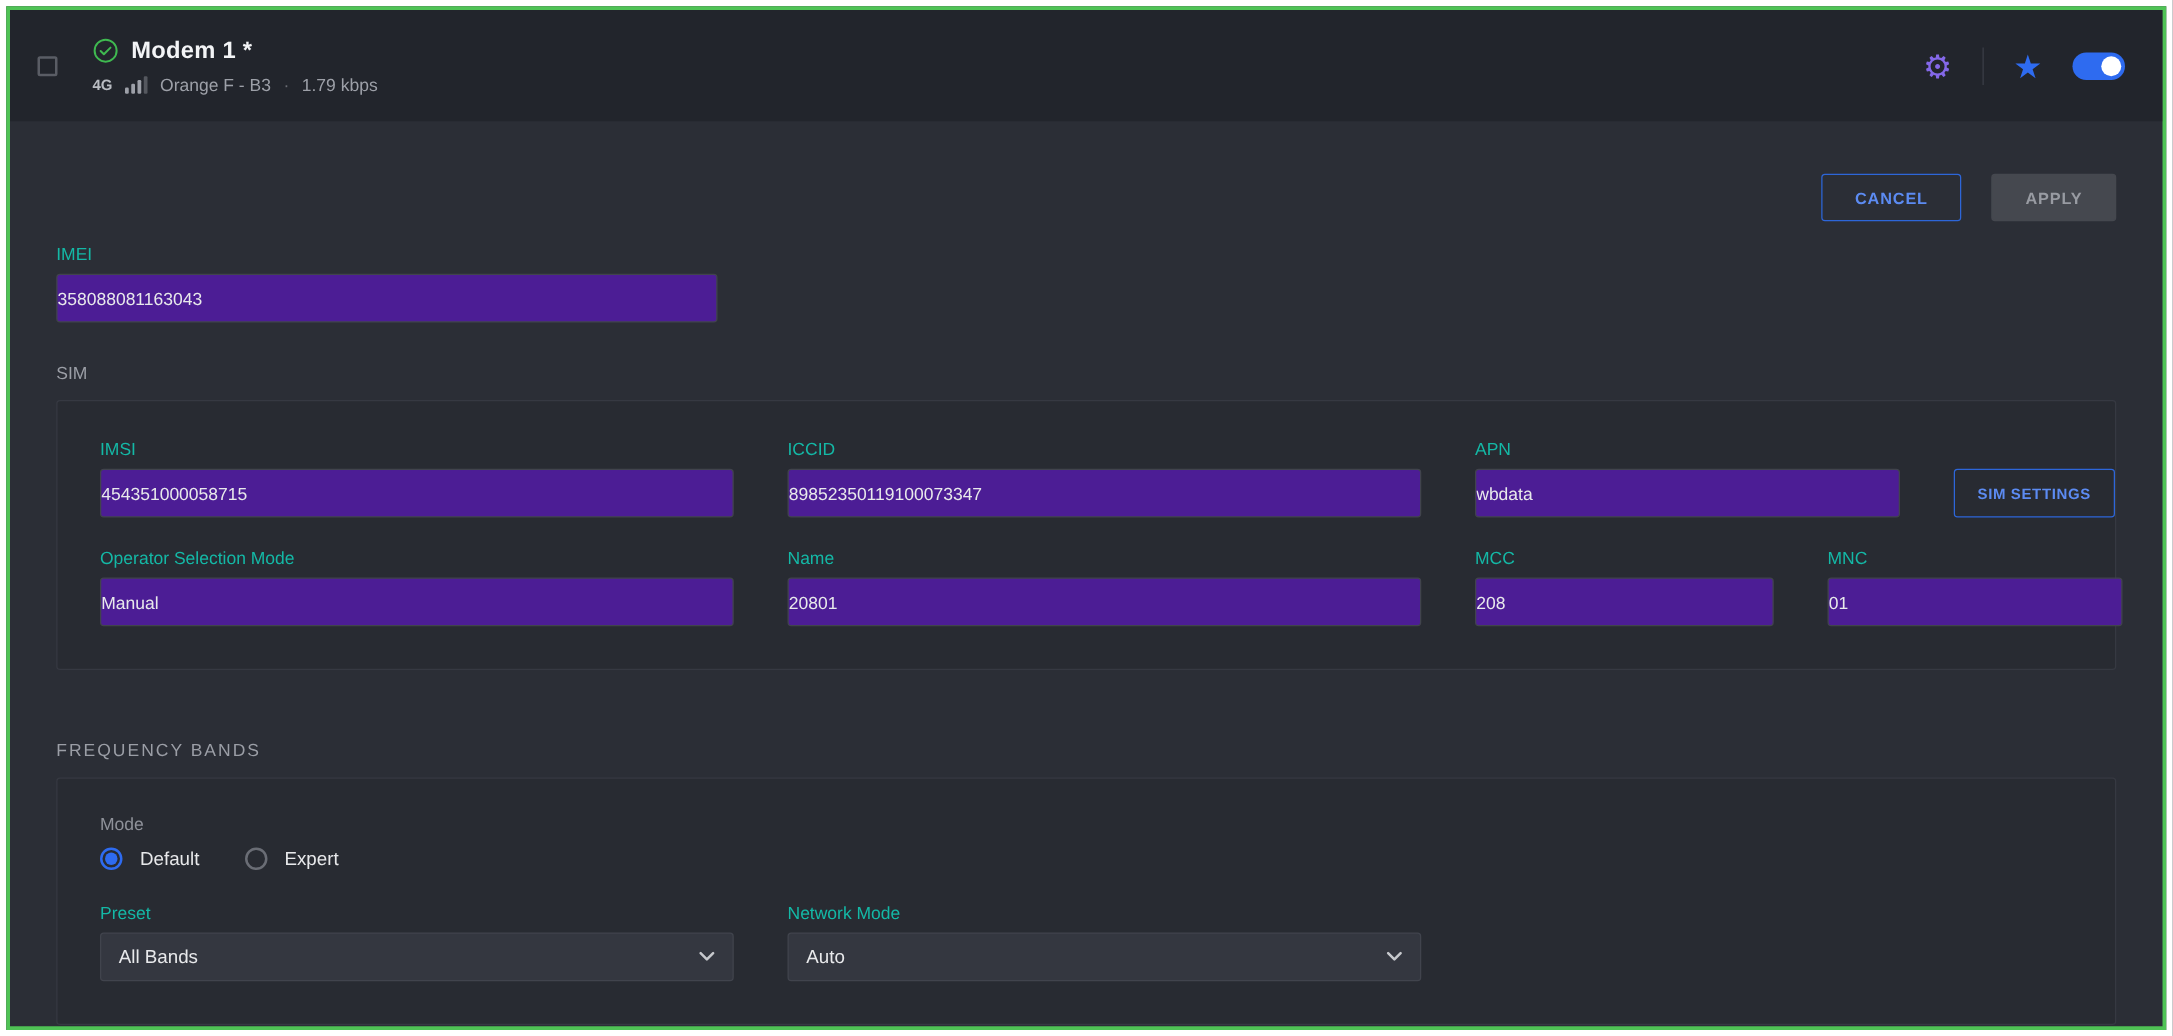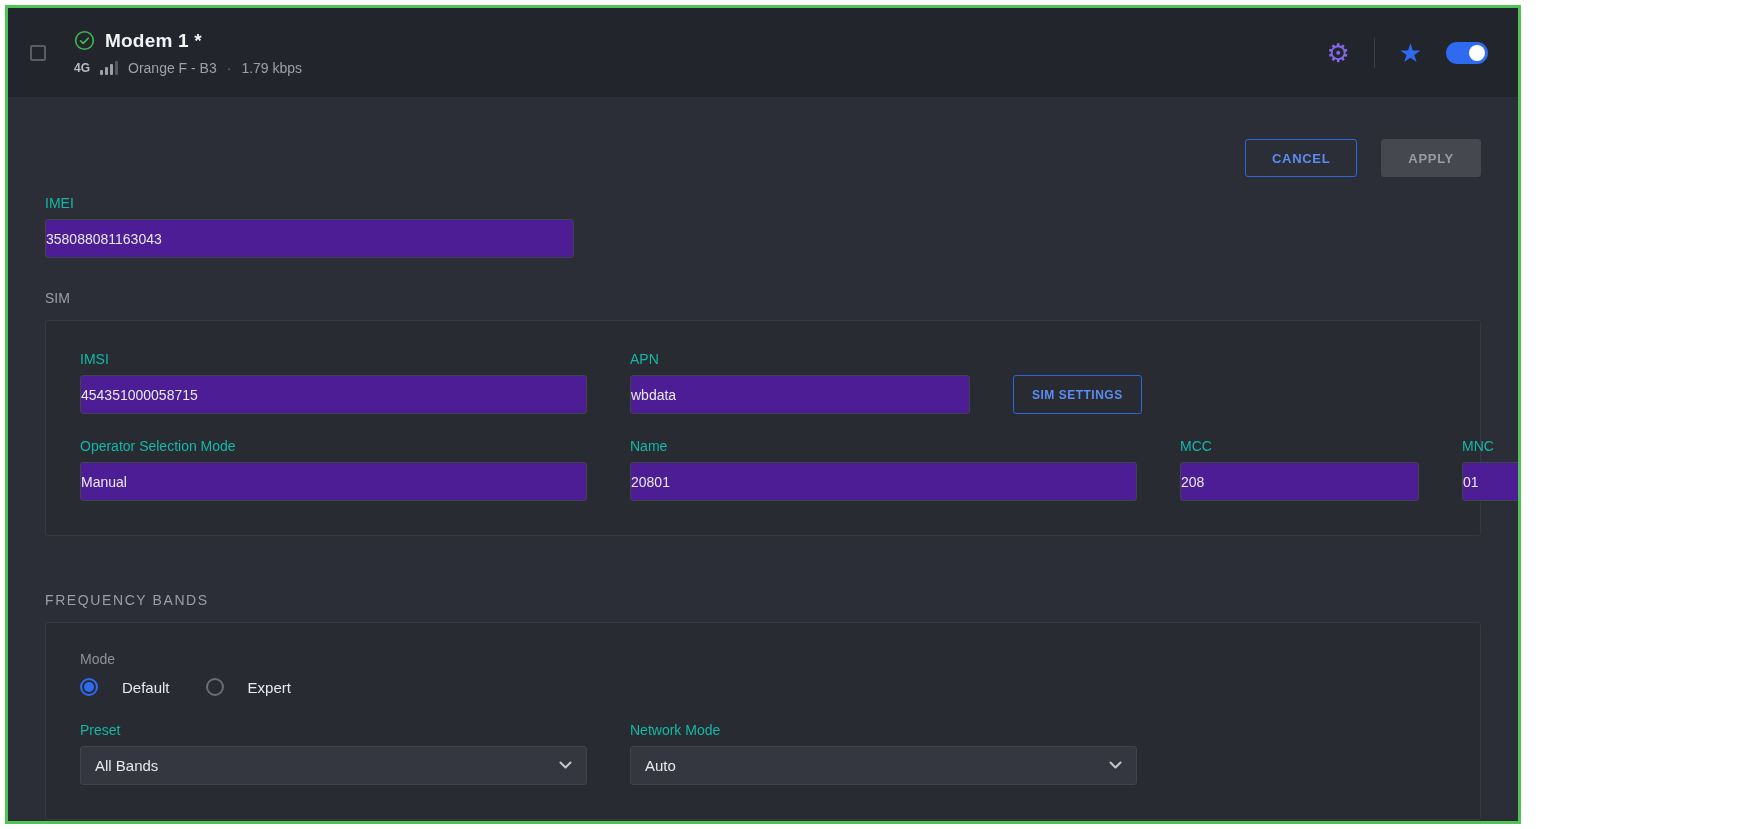--- a/index.html
+++ b/index.html
@@ -1,17 +1,17 @@
 <!DOCTYPE html>
 <html><head>
 <meta charset="utf-8">
 <style>
   *{box-sizing:border-box;margin:0;padding:0}
   html,body{width:1738px;height:829px;background:#ffffff;font-family:"Liberation Sans","DejaVu Sans",sans-serif;}
-  .frame{position:absolute;left:5px;top:5px;width:1516px;height:819px;border:3px solid #4fc355;background:#2b2e36;overflow:hidden}
+  .frame{position:absolute;left:5px;top:5px;width:1728px;height:819px;border:3px solid #4fc355;background:#2b2e36;overflow:hidden}
 
   
   .topbar{height:89px;background:#22252c;display:flex;align-items:center;justify-content:space-between;padding:0 30px 0 22px}
   .topbar-left{display:flex;align-items:center;gap:28px}
   .checkbox{width:16px;height:16px;border:2px solid #5a5d65;border-radius:2px;cursor:pointer;flex:none}
   .title-block{display:flex;flex-direction:column;gap:8px}
   .title-row{display:flex;align-items:center;gap:10px}
   .modem-title{font-size:19px;font-weight:700;color:#f3f4f6;letter-spacing:.2px}
   .subtitle-row{display:flex;align-items:center;gap:10px;color:#9da0a8;font-size:14px}
   .net-type{font-size:12px;font-weight:700;color:#b9bcc2}
@@ -49,21 +49,21 @@
   .row{display:flex;gap:43px}
   .row + .row{margin-top:24px}
   .w-a{width:507px;flex:none}
   .w-apn{width:340px;flex:none}
   .w-mcc{width:239px;flex:none}
   .w-mnc{width:236px;flex:none}
   .btn-col{display:flex;align-items:flex-end;flex:none}
 
   .mode-label{display:block;font-size:14px;color:#8f929a}
   .radio-row{display:flex;align-items:center;gap:36px;margin-top:11px}
-  .radio-item{display:flex;align-items:center;gap:24px;cursor:pointer}
+  .radio-item{display:flex;align-items:center;gap:14px;cursor:pointer}
   .radio{width:18px;height:18px;border-radius:50%;border:2px solid #6a6d75;position:relative;flex:none}
   .radio-item.checked .radio{border-color:#2e6bf0}
   .radio-item.checked .radio::after{content:"";position:absolute;inset:2px;border-radius:50%;background:#2e6bf0}
   .radio-item span.radio-label{font-size:15px;color:#e8e9eb}
   .fields-row{margin-top:26px}
 
   .select{height:39px;width:100%;background:#343740;border:1px solid #41444d;border-radius:3px;color:#e8e9eb;font-size:15px;padding:0 14px;display:flex;align-items:center;justify-content:space-between;cursor:pointer}
 </style>
 </head>
 <body>
@@ -120,20 +120,24 @@
     </div>
 
     <div class="section-label">SIM</div>
 
     <section class="panel">
       <div class="row">
         <div class="field w-a">
           <label>IMSI</label>
           <input class="text-input" value="454351000058715" style="">
         </div>
+        <div class="field w-a">
+          <label>ICCID</label>
+          <input class="text-input" value="89852350119100073347" style="">
+        </div>
         <div class="field w-apn">
           <label>APN</label>
           <input class="text-input" value="wbdata" style="">
         </div>
         <div class="btn-col">
           <button class="btn outline small">SIM SETTINGS</button>
         </div>
       </div>
       <div class="row">
         <div class="field w-a">

